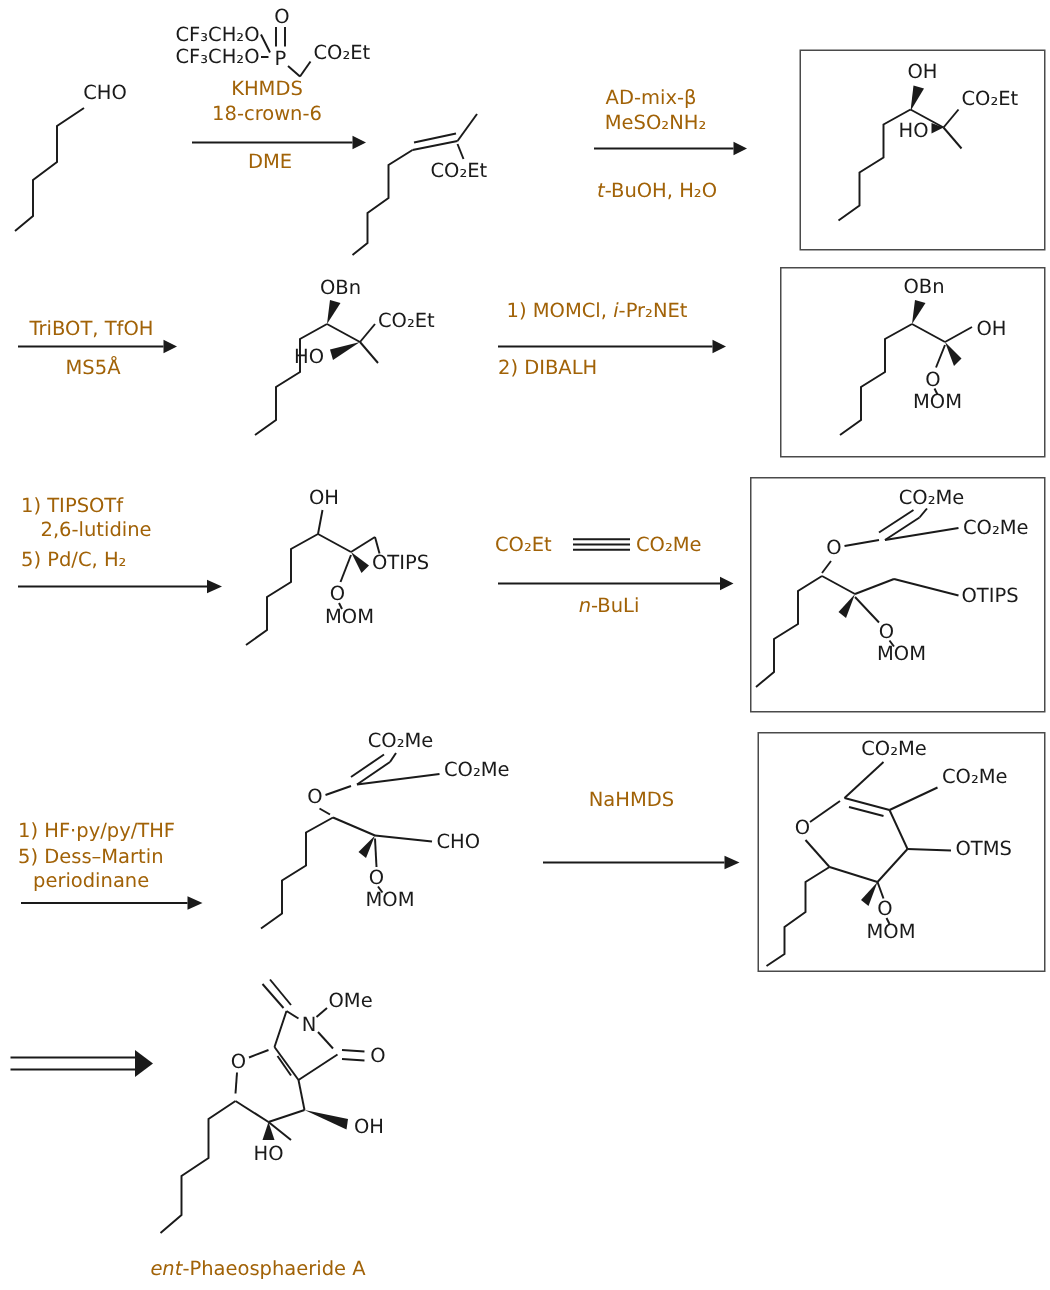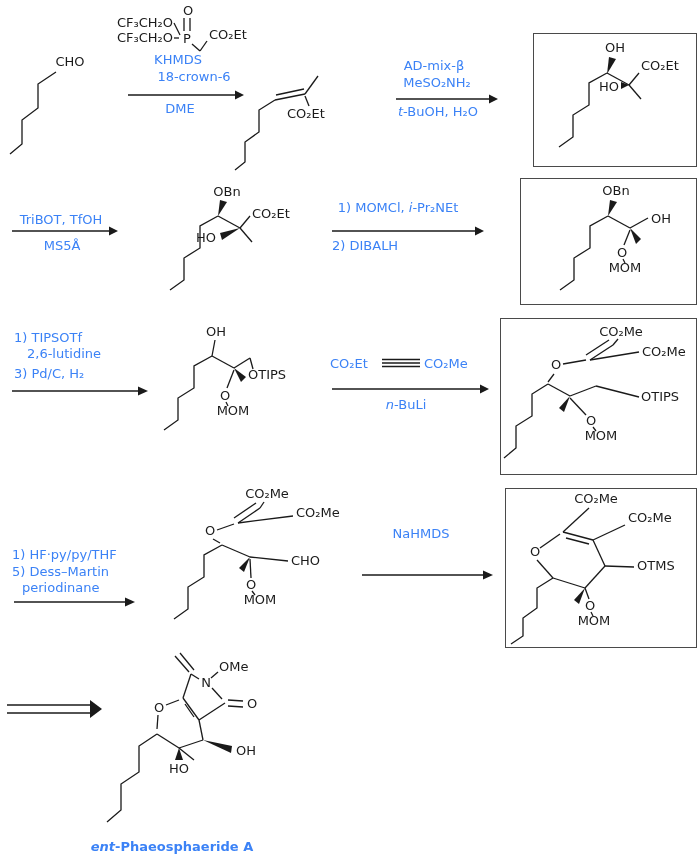--- a/index.html
+++ b/index.html
@@ -1,23 +1,23 @@
 <!DOCTYPE html>
 <html><head>
 <meta charset="utf-8">
 <style>
   * { margin:0; padding:0; box-sizing:border-box; }
   html,body { background:#ffffff; }
   body { font-family:"DejaVu Sans", sans-serif; color:#1a1a1a; }
   .canvas { position:relative; width:700px; height:860px; background:#fff; overflow:hidden; }
   .abs { position:absolute; }
-  .txt { position:absolute; font-size:13px; line-height:15px; white-space:nowrap; color:#3b82f6; }
+  .txt { position:absolute; font-size:13px; line-height:15px; white-space:nowrap; color:#a16207; }
   .ctr { transform:translateX(-50%); }
   .it { font-style:italic; }
-  .bold { font-weight:bold; }
+  .bold { font-weight:normal; }
   .box { position:absolute; border:1.4px solid #4a4a4a; background:transparent; }
   svg { overflow:visible; }
   svg line, svg polyline { stroke:#1a1a1a; stroke-width:1.3; fill:none; }
   svg polygon { fill:#1a1a1a; stroke:none; }
   svg text { font-size:13px; fill:#1a1a1a; font-family:"DejaVu Sans", sans-serif; }
 </style>
 </head>
 <body>
 
 <div class="canvas">
@@ -35,21 +35,21 @@
     <text x="70" y="25" text-anchor="end">CF₃CH₂O</text>
     <text x="70" y="40" text-anchor="end">CF₃CH₂O</text>
     <line x1="71" y1="21" x2="77" y2="33"></line>
     <line x1="71" y1="36" x2="76" y2="36"></line>
     <line x1="89" y1="42" x2="97" y2="49"></line>
     <line x1="97" y1="49" x2="104" y2="39"></line>
     <text x="106" y="37">CO₂Et</text>
   </svg>
 
   <div class="txt ctr" style="left:178px;top:52px">KHMDS</div>
-  <div class="txt ctr" style="left:194px;top:69px">18-crown-6</div>
+  <div class="txt ctr" style="left:178px;top:69px">18-crown-6</div>
 
   <svg class="abs" style="left:126px;top:88px" width="120" height="14" viewBox="0 0 120 14">
     <line x1="2" y1="7" x2="109" y2="7"></line>
       <polygon points="109,2.5 118,7 109,11.5"></polygon>
   </svg>
   <div class="txt ctr" style="left:180px;top:101px">DME</div>
 
   <svg class="abs" style="left:233px;top:50px" width="122" height="125" viewBox="0 0 122 125">
     <line x1="42" y1="50" x2="72" y2="44"></line>
     <line x1="43" y1="45" x2="71" y2="39"></line>
@@ -58,21 +58,21 @@
     <text x="54" y="68">CO₂Et</text>
     <polyline points="42,50 26,60 26,82 12,92 12,112 2,120"></polyline>
   </svg>
 
   <div class="txt ctr" style="left:434px;top:58px">AD-mix-β</div>
   <div class="txt ctr" style="left:437px;top:75px">MeSO₂NH₂</div>
   <svg class="abs" style="left:394px;top:92px" width="106" height="14" viewBox="0 0 106 14">
     <line x1="2" y1="7" x2="95" y2="7"></line>
       <polygon points="95,2.5 104,7 95,11.5"></polygon>
   </svg>
-  <div class="txt ctr" style="left:438px;top:104px"><span class="it">t</span><span>-BuOH, H₂O</span></div>
+  <div class="txt ctr" style="left:438px;top:120px"><span class="it">t</span><span>-BuOH, H₂O</span></div>
 
   <div class="box" style="left:533px;top:33px;width:164px;height:134px"></div>
   <svg class="abs" style="left:533px;top:33px" width="164" height="134" viewBox="0 0 164 134">
     <text x="82" y="19" text-anchor="middle">OH</text>
     <polygon points="74,41 76,24 83,26"></polygon>
     <line x1="74" y1="40" x2="96" y2="52"></line>
     <line x1="96" y1="52" x2="106" y2="40"></line>
     <text x="108" y="37">CO₂Et</text>
     <text x="86" y="58" text-anchor="end">HO</text>
     <polygon points="96,52 88,49 88,56"></polygon>
@@ -116,21 +116,21 @@
     <line x1="110" y1="52" x2="104" y2="67"></line>
     <text x="102" y="79" text-anchor="middle">O</text>
     <line x1="103" y1="81" x2="105" y2="85"></line>
     <text x="105" y="94" text-anchor="middle">MOM</text>
     <polygon points="110,50 121,61 116,66"></polygon>
     <polyline points="88,38 70,48 70,70 54,80 54,102 40,112"></polyline>
   </svg>
 
   <div class="txt" style="left:14px;top:330px">1) TIPSOTf</div>
   <div class="txt" style="left:27px;top:346px">2,6-lutidine</div>
-  <div class="txt" style="left:14px;top:366px">3) Pd/C, H₂</div>
+  <div class="txt" style="left:14px;top:366px">5) Pd/C, H₂</div>
   <svg class="abs" style="left:10px;top:384px" width="140" height="14" viewBox="0 0 140 14">
     <line x1="2" y1="7" x2="128" y2="7"></line>
       <polygon points="128,2.5 138,7 128,11.5"></polygon>
   </svg>
 
   <svg class="abs" style="left:150px;top:322px" width="165" height="140" viewBox="0 0 165 140">
     <text x="66" y="14" text-anchor="middle">OH</text>
     <line x1="62" y1="34" x2="65" y2="18"></line>
     <line x1="62" y1="34" x2="84" y2="46"></line>
     <line x1="84" y1="46" x2="100" y2="36"></line>

